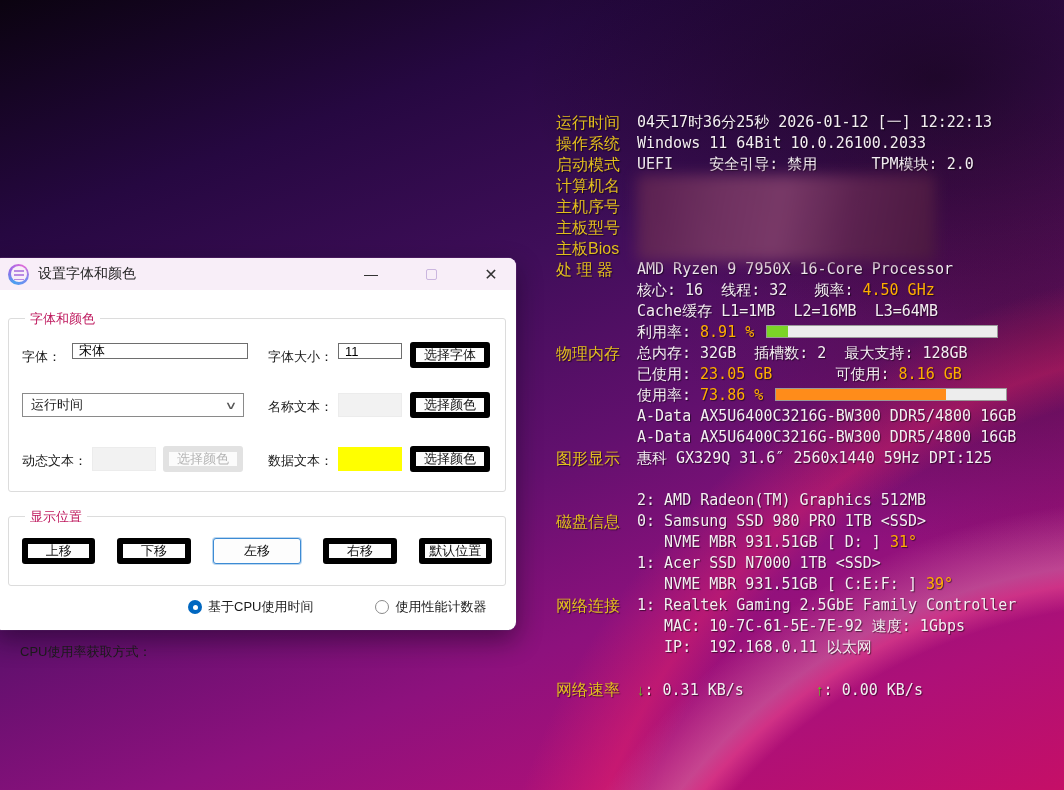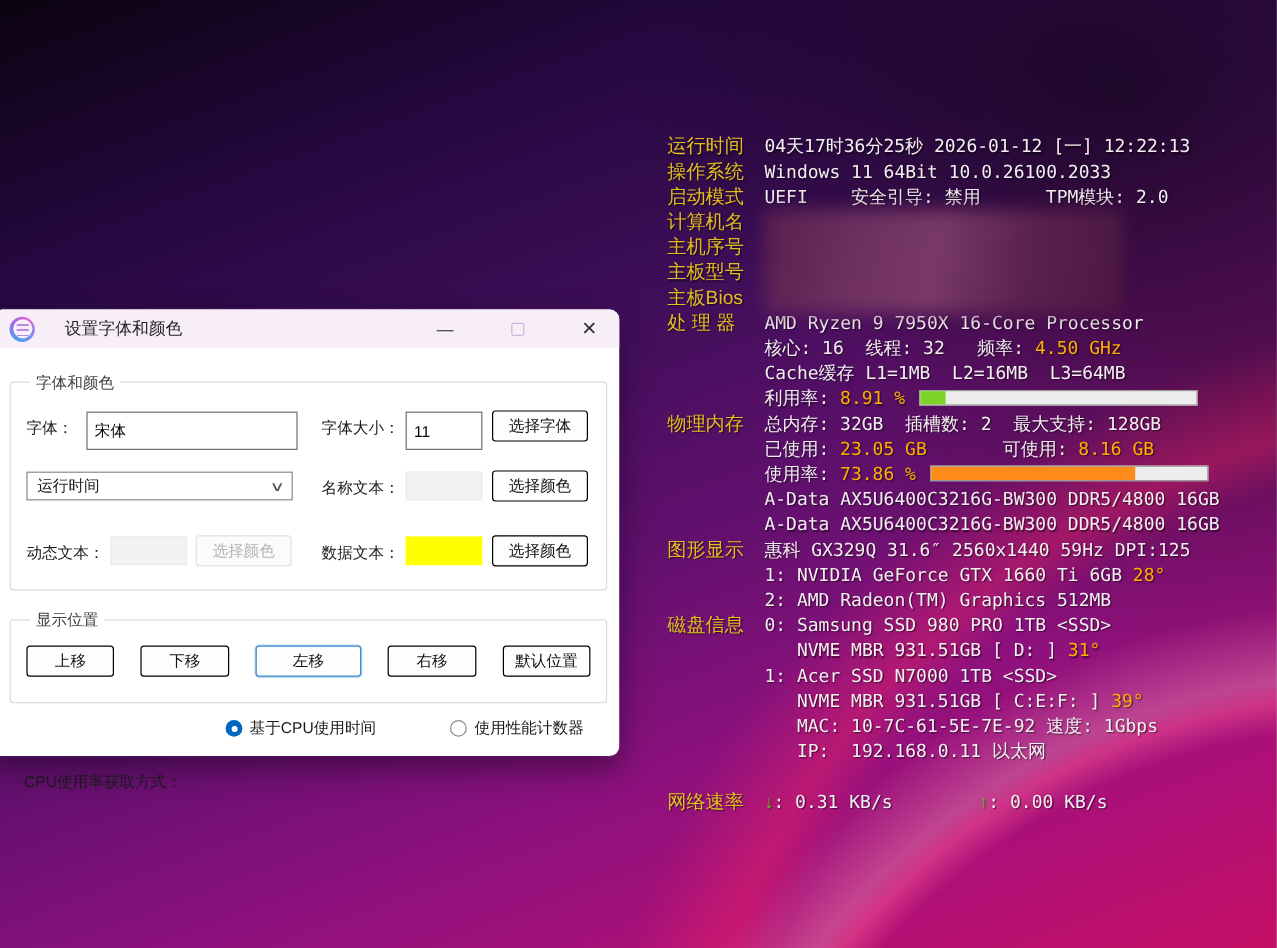--- a/index.html
+++ b/index.html
@@ -49,37 +49,37 @@
   }
   .titlebar {
     height:32px; background:#f8eef8; border-radius:8px 8px 0 0;
     display:flex; align-items:center; padding-left:14px;
   }
   .appicon { width:21px; height:21px; border-radius:50%; position:relative; flex:0 0 auto;
     background:conic-gradient(from 210deg,#4aa0f0,#9a6ae8,#e06ad8,#7a8af0,#4aa0f0); }
   .appicon::before { content:""; position:absolute; inset:2.5px; background:#f8eef8; border-radius:50%; }
   .appicon::after { content:""; position:absolute; left:5.5px; right:5.5px; top:6px; height:10px;
     background:repeating-linear-gradient(to bottom,#b98ae2 0 1.8px, transparent 1.8px 4.4px); }
-  .dtitle { margin-left:25px; font-size:14px; color:#222; }
+  .dtitle { margin-left:9px; font-size:14px; color:#222; }
   .winbtns { position:absolute; right:14px; top:0; height:32px; display:flex; align-items:center; gap:38px; }
   .wbtn { width:22px; height:22px; display:flex; align-items:center; justify-content:center;
     color:#333; font-size:14px; cursor:default; }
   .wbtn.max i { width:11px; height:11px; border:1px solid #cbb6df; border-radius:2px; display:block; }
   .wbtn.close { font-size:16px; }
 
   .groupbox { position:absolute; border:1px solid #dcdcdc; border-radius:3px; background:#fff; }
-  .glegend { position:absolute; top:-9px; left:16px; background:#fff; padding:0 5px; font-size:13px; color:#404040; }
+  .glegend { position:absolute; top:-9px; left:16px; background:#fff; padding:0 5px; font-size:13px; color:#be185d; }
 
   .fld-label { position:absolute; font-size:13px; color:#1a1a1a; line-height:24px; }
   .tinput {
     position:absolute; border:1px solid #6e6e6e; background:#fff; font-size:13px;
-    font-family:"Liberation Sans",sans-serif; padding:2px 6px; height:32px; color:#000;
+    font-family:"Liberation Sans",sans-serif; padding:2px 6px; height:16px; color:#000;
   }
   .btn {
-    position:absolute; height:26px; border:1px solid #000000; background:#fdfdfd;
+    position:absolute; height:26px; border:6px solid #000000; background:#fdfdfd;
     border-radius:3px; font-size:13px; color:#111; display:flex; align-items:center;
     justify-content:center; cursor:default;
   }
   .btn.disabled { color:#b4b4b4; border-color:#e2e2e2; background:#fbfbfb; }
   .btn.focused { border:1px solid #3d8bd4; box-shadow:0 0 0 1px rgba(61,139,212,.35); }
   .combo {
     position:absolute; border:1px solid #8a8a8a; background:#fff; height:24px;
     display:flex; align-items:center; padding:0 8px; justify-content:space-between;
   }
   .combo .chev { color:#555; font-size:11px; transform:scaleX(1.6); }
@@ -105,26 +105,27 @@
       <div class="oline"><span class="olabel">处 理 器</span><span class="ocontent"><span class="seg-v">AMD Ryzen 9 7950X 16-Core Processor</span></span></div>
       <div class="oline"><span class="olabel"></span><span class="ocontent"><span class="seg-v">核心: 16  线程: 32   频率: </span><span class="seg-h">4.50 GHz</span></span></div>
       <div class="oline"><span class="olabel"></span><span class="ocontent"><span class="seg-v">Cache缓存 L1=1MB  L2=16MB  L3=64MB</span></span></div>
       <div class="oline"><span class="olabel"></span><span class="ocontent"><span class="seg-v">利用率: </span><span class="seg-h">8.91 %</span><span class="obar"><i style="width: 8.91%; background: rgb(123, 212, 39);"></i></span></span></div>
       <div class="oline"><span class="olabel">物理内存</span><span class="ocontent"><span class="seg-v">总内存: 32GB  插槽数: 2  最大支持: 128GB</span></span></div>
       <div class="oline"><span class="olabel"></span><span class="ocontent"><span class="seg-v">已使用: </span><span class="seg-h">23.05 GB</span><span class="seg-v">       可使用: </span><span class="seg-h">8.16 GB</span></span></div>
       <div class="oline"><span class="olabel"></span><span class="ocontent"><span class="seg-v">使用率: </span><span class="seg-h">73.86 %</span><span class="obar"><i style="width: 73.86%; background: rgb(255, 140, 26);"></i></span></span></div>
       <div class="oline"><span class="olabel"></span><span class="ocontent"><span class="seg-v">A-Data AX5U6400C3216G-BW300 DDR5/4800 16GB</span></span></div>
       <div class="oline"><span class="olabel"></span><span class="ocontent"><span class="seg-v">A-Data AX5U6400C3216G-BW300 DDR5/4800 16GB</span></span></div>
       <div class="oline"><span class="olabel">图形显示</span><span class="ocontent"><span class="seg-v">惠科 GX329Q 31.6″ 2560x1440 59Hz DPI:125</span></span></div>
-      <div class="oline"><span class="olabel"></span><span class="ocontent"><span class="seg-v">1: NVIDIA GeForce GTX 1660 Ti 6GB </span><span class="seg-h">28°</span></span></div>
+      <div class="oline"><span class="olabel"></span></div>
       <div class="oline"><span class="olabel"></span><span class="ocontent"><span class="seg-v">2: AMD Radeon(TM) Graphics 512MB</span></span></div>
       <div class="oline"><span class="olabel">磁盘信息</span><span class="ocontent"><span class="seg-v">0: Samsung SSD 980 PRO 1TB &lt;SSD&gt;</span></span></div>
       <div class="oline"><span class="olabel"></span><span class="ocontent"><span class="seg-v">   NVME MBR 931.51GB [ D: ] </span><span class="seg-h">31°</span></span></div>
       <div class="oline"><span class="olabel"></span><span class="ocontent"><span class="seg-v">1: Acer SSD N7000 1TB &lt;SSD&gt;</span></span></div>
       <div class="oline"><span class="olabel"></span><span class="ocontent"><span class="seg-v">   NVME MBR 931.51GB [ C:E:F: ] </span><span class="seg-h">39°</span></span></div>
+      <div class="oline"><span class="olabel">网络连接</span><span class="ocontent"><span class="seg-v">1: Realtek Gaming 2.5GbE Family Controller</span></span></div>
       <div class="oline"><span class="olabel"></span><span class="ocontent"><span class="seg-v">   MAC: 10-7C-61-5E-7E-92 速度: 1Gbps</span></span></div>
       <div class="oline"><span class="olabel"></span><span class="ocontent"><span class="seg-v">   IP:  192.168.0.11 以太网</span></span></div>
       <div class="oline"><span class="olabel"></span></div>
       <div class="oline"><span class="olabel">网络速率</span><span class="ocontent"><span class="seg-g">↓</span><span class="seg-v">: 0.31 KB/s</span><span class="seg-v">        </span><span class="seg-g">↑</span><span class="seg-v">: 0.00 KB/s</span></span></div>
     </div>
 </div>
 
 <div class="dialog">
 
   <div class="titlebar">

